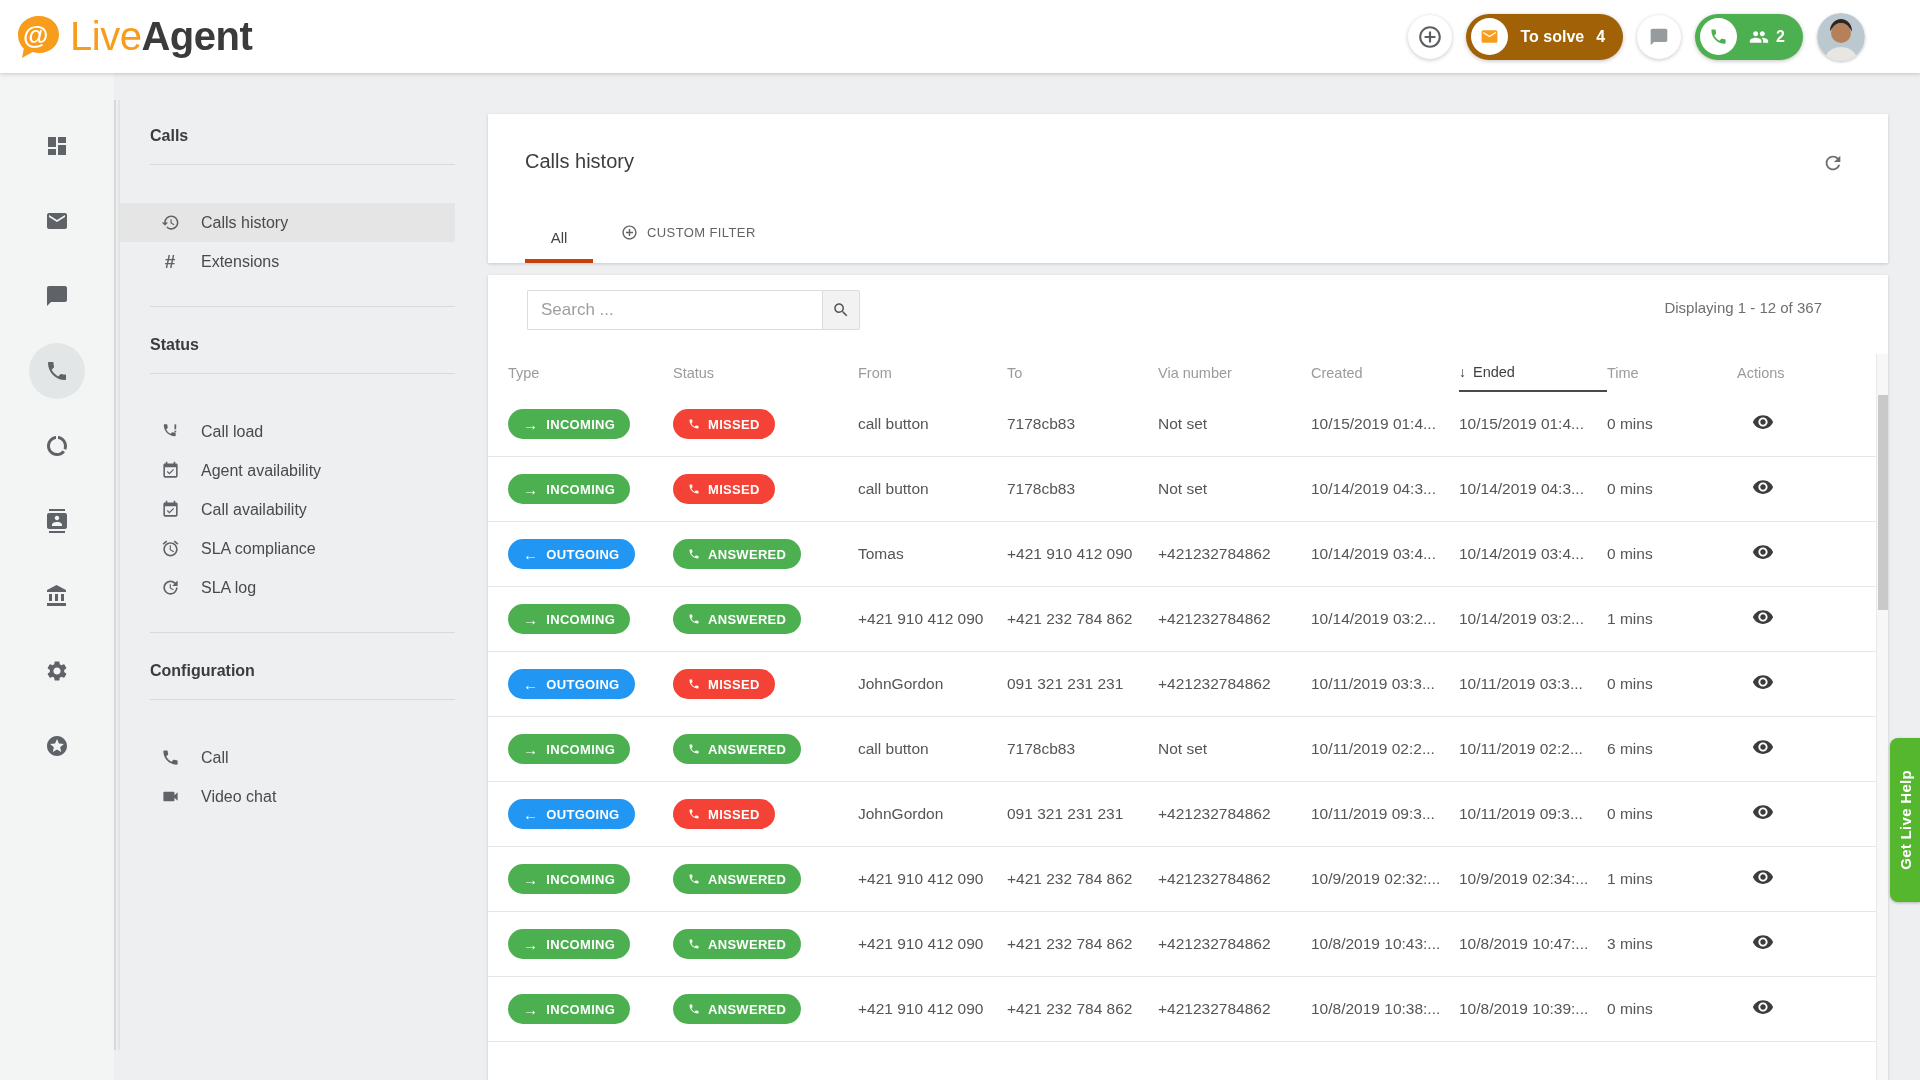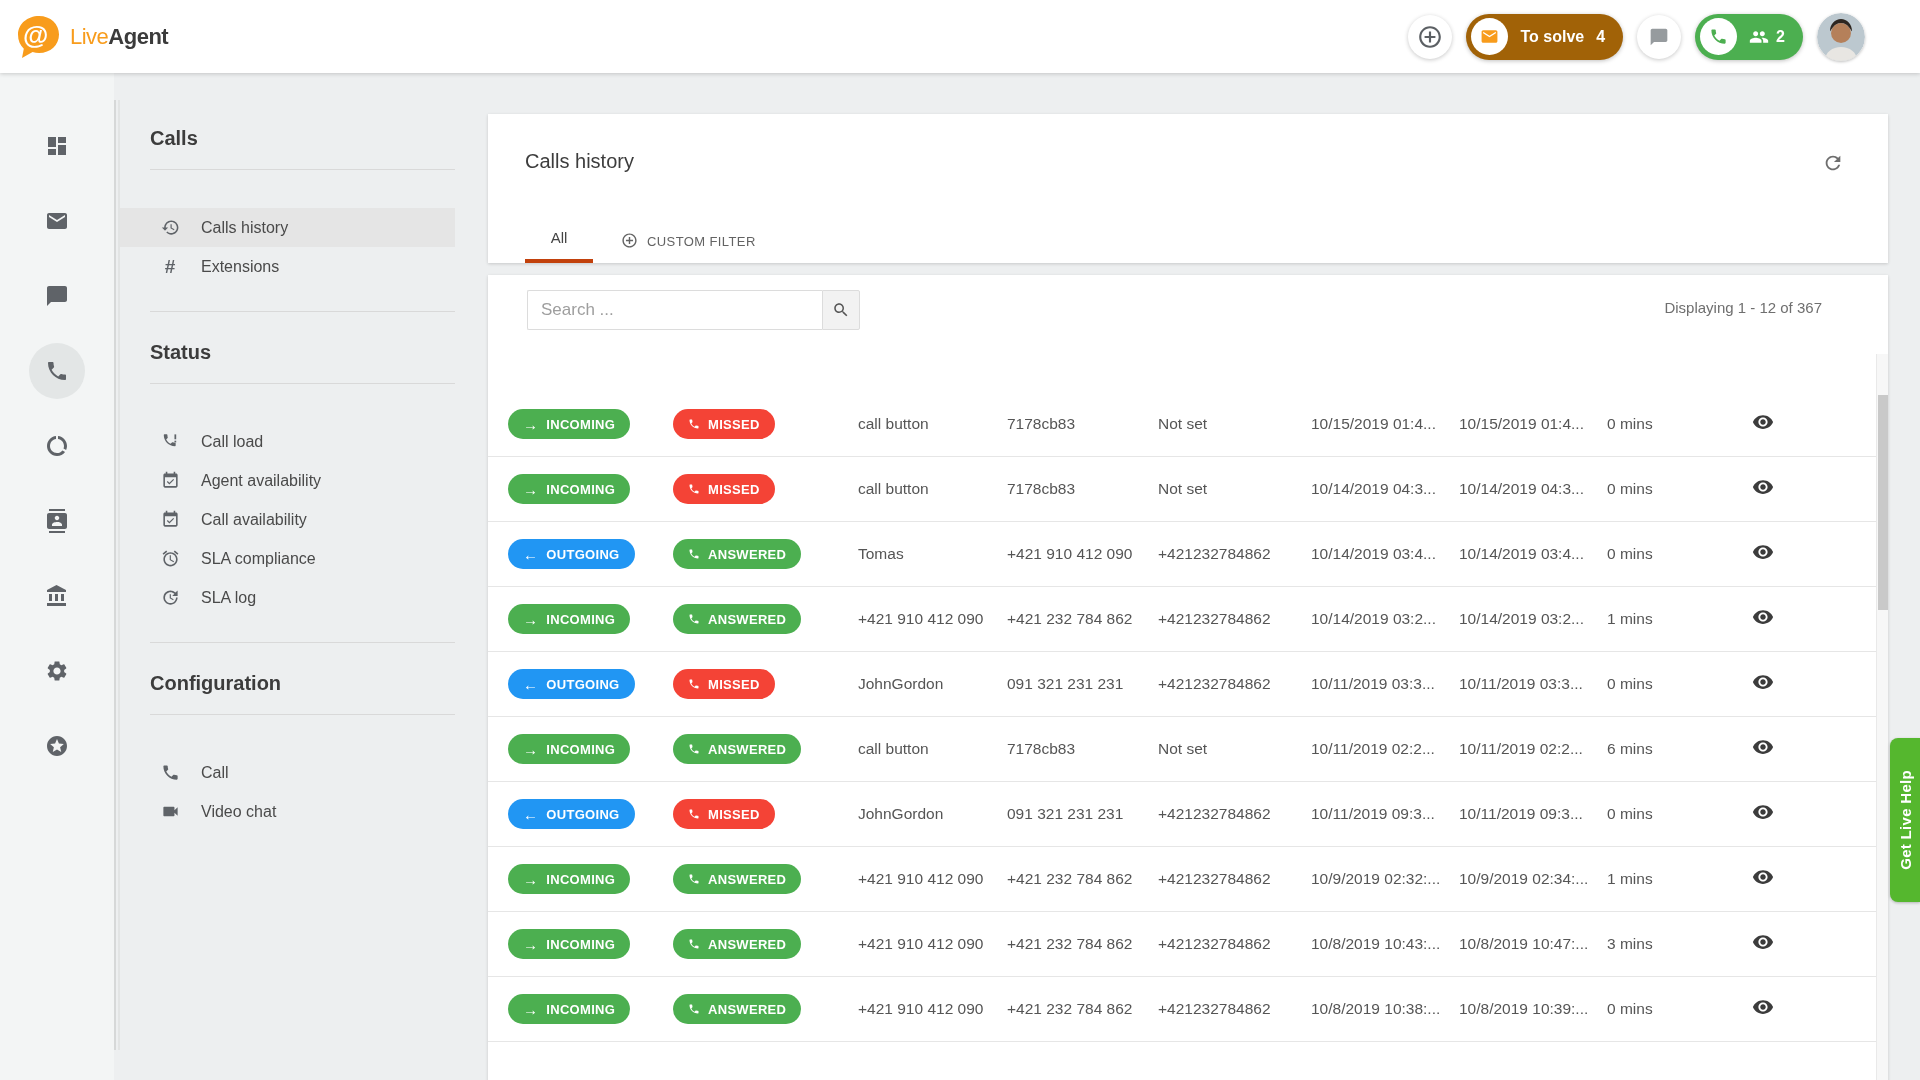--- a/index.html
+++ b/index.html
@@ -10,21 +10,21 @@
   }
   svg { display:block; fill:currentColor; }
 
   
   .topbar {
     position:absolute; top:0; left:0; width:1920px; height:73px; background:#fff;
     box-shadow:0 1px 4px rgba(0,0,0,.18); z-index:30;
     display:flex; align-items:center; justify-content:space-between; padding:0 55px 0 14px;
   }
   .logo { display:flex; align-items:center; gap:8px; }
-  .logo-text { font-size:22px; letter-spacing:-.5px; }
+  .logo-text { font-size:40px; letter-spacing:-.5px; }
   .logo-live { color:#f89c1c; font-weight:400; }
   .logo-agent { color:#3b3b3b; font-weight:700; }
   .top-actions { display:flex; align-items:center; gap:14px; }
   .round-btn {
     width:44px; height:44px; border-radius:50%; background:#fff;
     box-shadow:0 1px 4px rgba(0,0,0,.22); display:flex; align-items:center; justify-content:center;
     color:#5c6064; cursor:pointer;
   }
   .pill {
     height:46px; border-radius:23px; display:flex; align-items:center;
@@ -48,42 +48,42 @@
   .rail-item {
     width:56px; height:56px; border-radius:50%; display:flex; align-items:center; justify-content:center;
     color:#5f6368; cursor:pointer; flex:none;
   }
   .rail-item.active { background:#e3e6e6; }
   .nav-scroll-a { position:absolute; left:114px; top:100px; bottom:30px; width:2px; background:#d6d8d8; }
   .nav-scroll-b { position:absolute; left:118px; top:100px; bottom:30px; width:2px; background:#e2e4e4; }
 
   
   .nav { position:absolute; left:120px; top:73px; width:335px; bottom:0; }
-  .nav-heading { font-size:20px; font-weight:700; color:#3c3c3c; margin:29px 0 0 30px; }
+  .nav-heading { font-size:16px; font-weight:700; color:#3c3c3c; margin:29px 0 0 30px; }
   .nav-heading.first { margin-top:54px; }
   .nav-divider { height:1px; background:#d9d9d9; margin:19px 0 0 30px; }
   .nav-divider.between { margin-top:25px; }
   .nav-items { margin-top:38px; }
   .nav-item {
     display:flex; align-items:center; height:39px; padding-left:40px; gap:21px;
     font-size:16px; color:#4a4a4a; cursor:pointer;
   }
   .nav-item.active { background:#e5e5e5; }
   .nav-ico { width:20px; height:20px; color:#5f6368; flex:none; display:flex; align-items:center; justify-content:center; }
   .hash-glyph { font-size:19px; font-weight:700; color:#5f6368; line-height:20px; }
 
   
   .card { background:#fff; box-shadow:0 1px 3px rgba(0,0,0,.16); position:absolute; }
   .card-head { left:488px; top:114px; width:1400px; height:149px; }
   .page-title { position:absolute; left:37px; top:36px; font-size:20px; color:#3d3d3d; }
   .refresh-btn { position:absolute; right:44px; top:38px; color:#6e6e6e; cursor:pointer; }
   .tabs { position:absolute; left:37px; bottom:0; display:flex; align-items:stretch; height:48px; }
   .tab { display:flex; align-items:center; justify-content:center; cursor:pointer; }
   .tab-all { width:68px; font-size:15px; color:#454545; border-bottom:4px solid #c2410c; }
-  .tab-custom { margin-left:28px; gap:9px; font-size:13px; color:#636363; letter-spacing:.4px; padding-bottom:14px;align-items:flex-end; }
+  .tab-custom { margin-left:28px; gap:9px; font-size:13px; color:#636363; letter-spacing:.4px; padding-bottom:14px; }
   .tab-custom .nav-ico { width:17px; height:17px; color:#636363; }
 
   
   .card-table { left:488px; top:275px; width:1400px; height:997px; }
   .search-row { position:absolute; left:39px; top:15px; display:flex; height:40px; }
   .search-input {
     width:295px; height:40px; border:1px solid #dcdcdc; border-right:none; border-radius:2px 0 0 2px;
     padding:0 13px; font-size:17px; color:#444; font-family:"Liberation Sans", sans-serif; outline:none; background:#fff;
   }
   .search-input::placeholder { color:#9e9e9e; }
@@ -355,20 +355,34 @@
   <div class="search-row">
     <input class="search-input" type="text" placeholder="Search ..." style="">
     <div class="search-btn">
       <svg width="18" height="18" viewBox="0 0 24 24">
           <path d="M15.5 14h-.79l-.28-.27C15.41 12.59 16 11.11 16 9.5 16 5.91 13.09 3 9.5 3S3 5.91 3 9.5 5.91 16 9.5 16c1.61 0 3.09-.59 4.23-1.57l.27.28v.79l5 4.99L20.49 19l-4.99-5zm-6 0C7.01 14 5 11.99 5 9.5S7.01 5 9.5 5 14 7.01 14 9.5 11.99 14 9.5 14z"></path>
         </svg>
     </div>
   </div>
   <div class="displaying">Displaying 1 - 12 of 367</div>
 
+  <div class="thead grid-cols">
+    <div class="th">Type</div>
+    <div class="th">Status</div>
+    <div class="th">From</div>
+    <div class="th">To</div>
+    <div class="th">Via number</div>
+    <div class="th">Created</div>
+    <div class="th th-ended">
+      <span class="sort-arrow">↓</span>
+      <span>Ended</span>
+    </div>
+    <div class="th">Time</div>
+    <div class="th th-actions">Actions</div>
+  </div>
 
   <div class="tbody">
   <div class="trow grid-cols">
     <div class="cell">
       <span class="badge badge-green">
         <span class="b-arrow">→</span>
         <span>INCOMING</span>
       </span>
     </div>
     <div class="cell">

